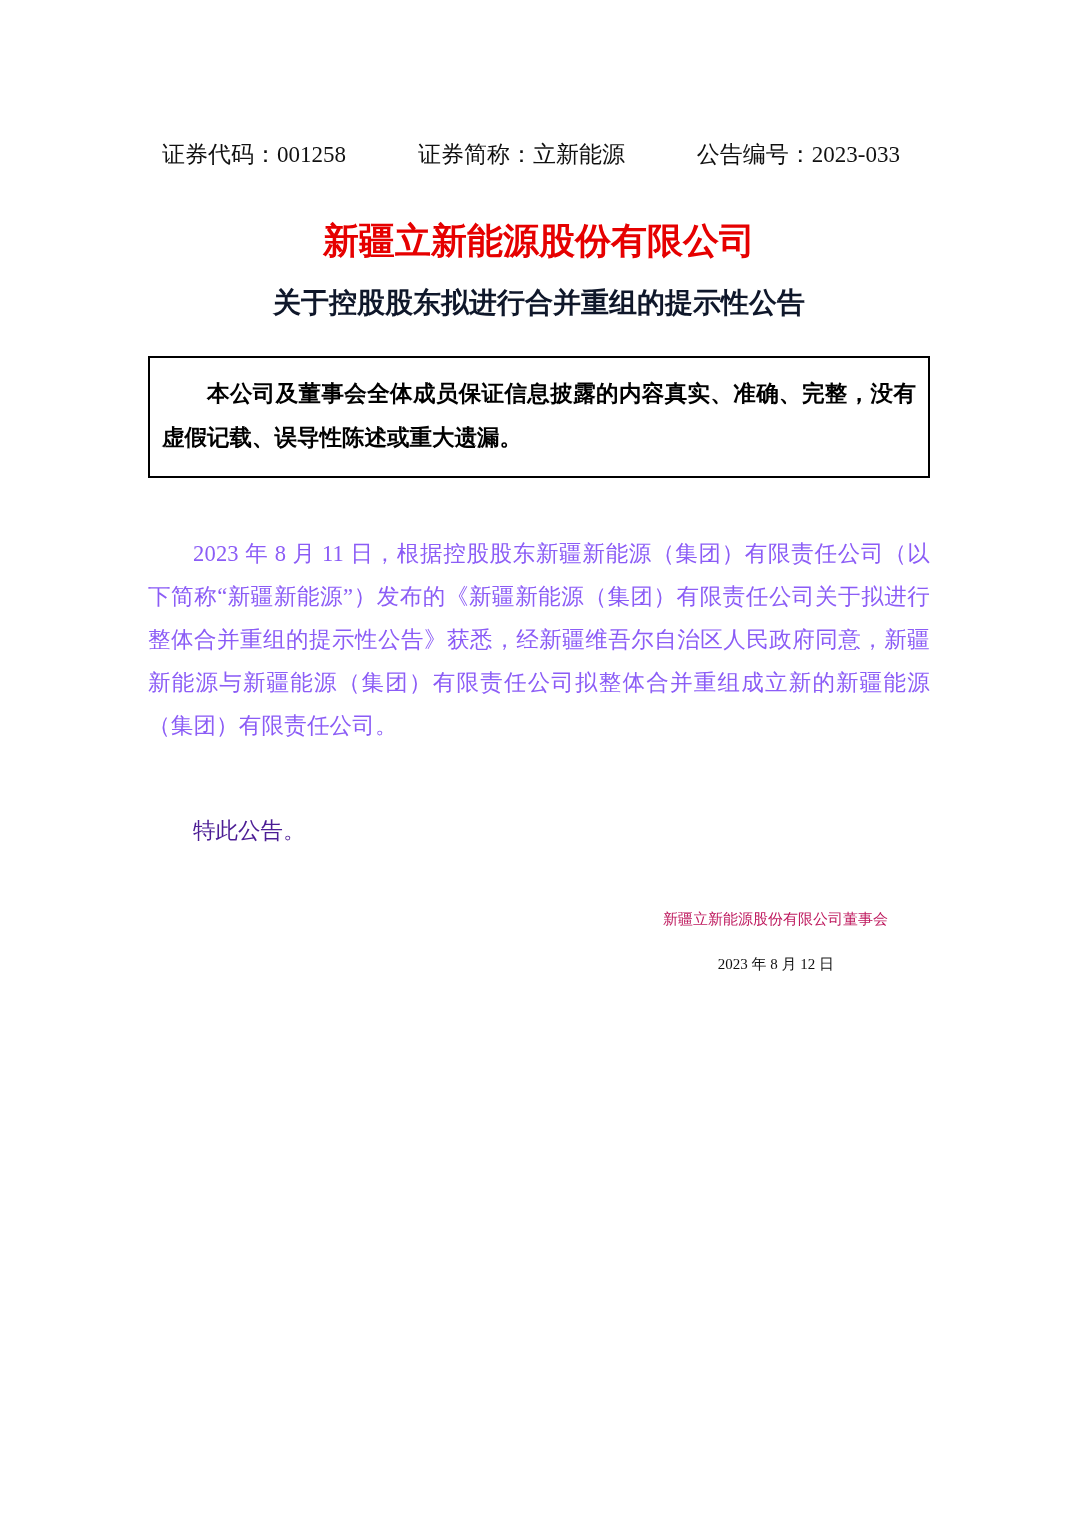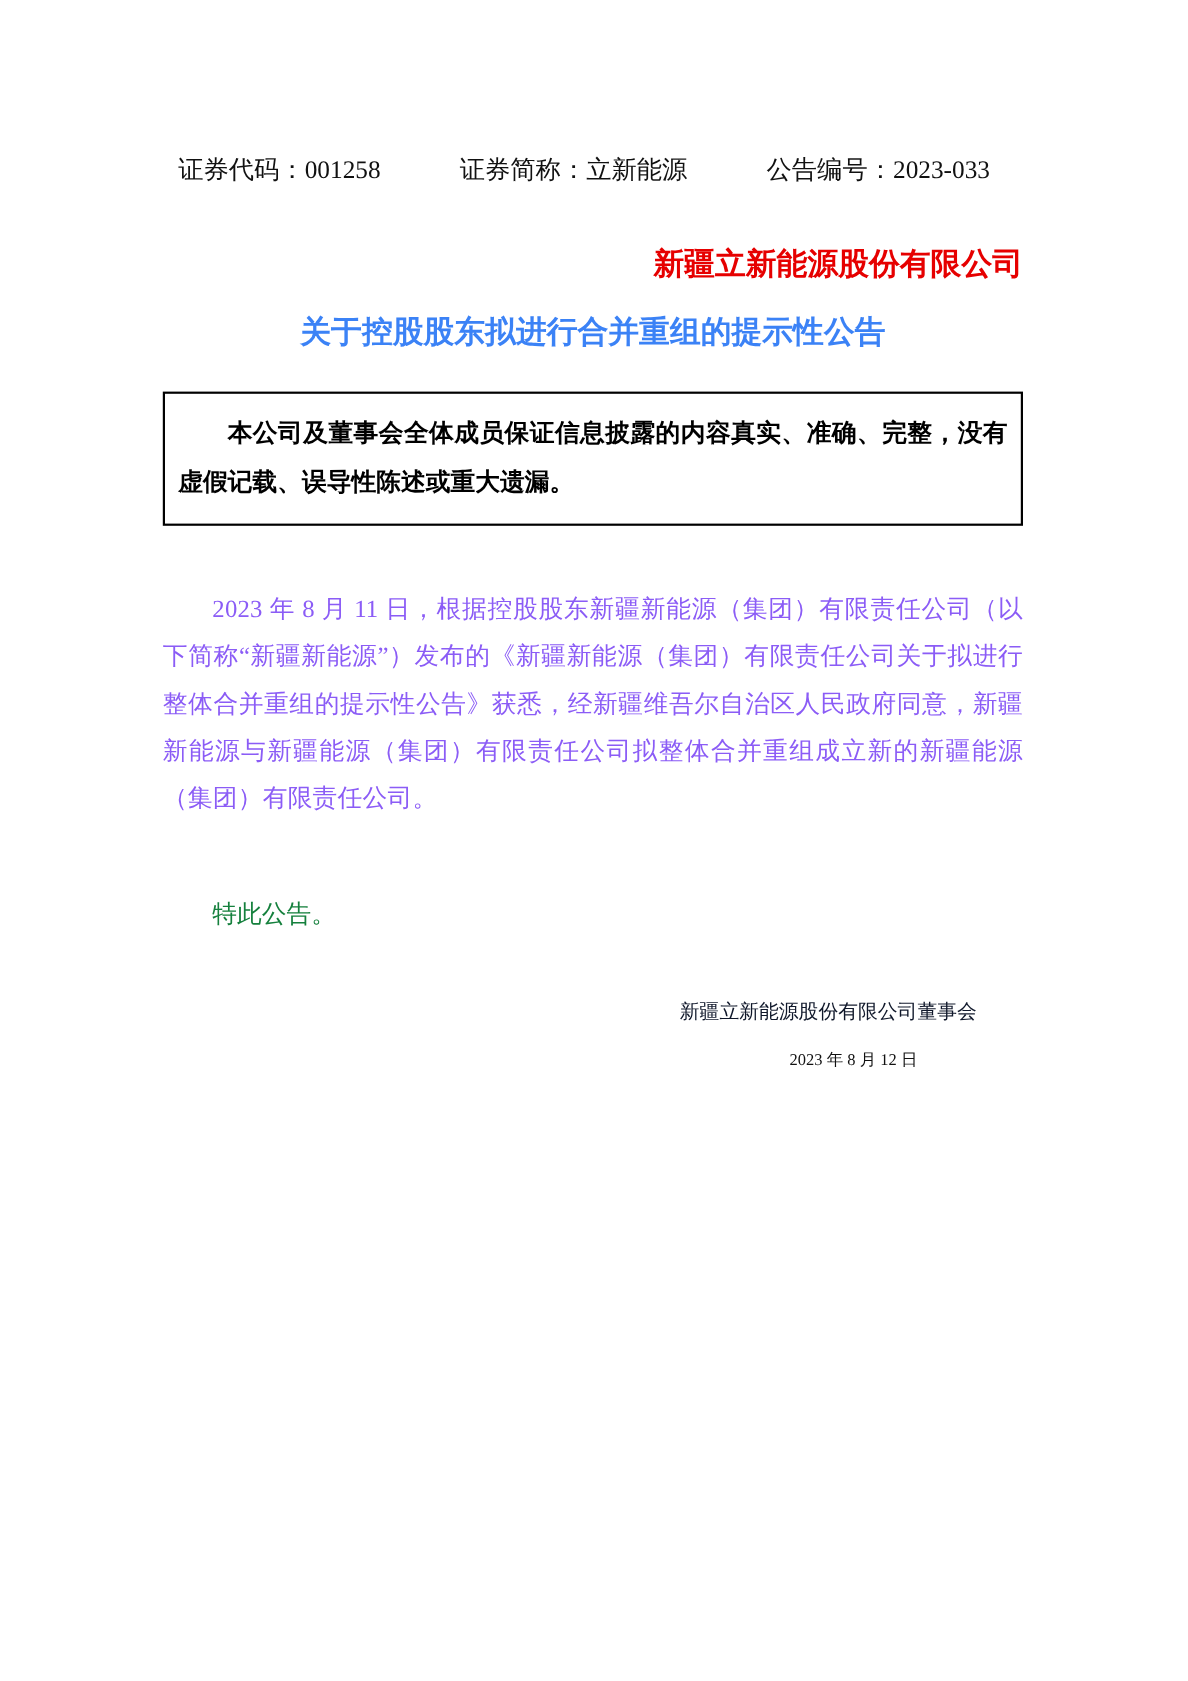--- a/index.html
+++ b/index.html
@@ -24,22 +24,22 @@
     display: flex;
     justify-content: space-between;
     padding: 0 30px 0 14px;
     margin-top: 140px;
     font-size: 23px;
     line-height: 30px;
     color: #111111;
   }
   .title-company {
     margin: 52px 0 0 0;
-    text-align: right;
-    font-size: 28px;
+    text-align: center;
+    font-size: 36px;
     line-height: 38px;
     font-weight: bold;
   }
   .title-subject {
     margin: 24px 0 0 0;
     text-align: center;
     font-size: 28px;
     line-height: 38px;
     font-weight: bold;
   }
@@ -68,29 +68,29 @@
     text-indent: 2em;
     text-align: justify;
     letter-spacing: 0.2px;
     color: #8b5cf6;
   }
   .closing-notice {
     margin: 62px 0 0 0;
     font-size: 22.5px;
     line-height: 43px;
     text-indent: 2em;
-    color: #15803d;
+    color: #4c1d95;
   }
   .signature {
     margin: 46px 0 0 0;
-    font-size: 18px;
+    font-size: 15px;
     line-height: 43px;
     text-align: right;
     padding-right: 42px;
-    color: #0f172a;
+    color: #be185d;
   }
   .sign-date {
     margin: 2px 0 0 0;
     font-size: 15px;
     line-height: 43px;
     text-align: right;
     padding-right: 96px;
     color: #111111;
   }
 </style>
@@ -100,21 +100,21 @@
 <div class="page">
   <div class="content">
 
     <div class="header-row">
       <span>证券代码：001258</span>
       <span>证券简称：立新能源</span>
       <span>公告编号：2023-033</span>
     </div>
 
     <h1 class="title-company" style="color: rgb(230, 0, 0);">新疆立新能源股份有限公司</h1>
-    <h2 class="title-subject" style="color: #3b82f6;">关于控股股东拟进行合并重组的提示性公告</h2>
+    <h2 class="title-subject" style="color: #0f172a;">关于控股股东拟进行合并重组的提示性公告</h2>
 
     <div class="statement-box">
       <p>本公司及董事会全体成员保证信息披露的内容真实、准确、完整，没有虚假记载、误导性陈述或重大遗漏。</p>
     </div>
 
     <div class="body-text">
       <p>2023 年 8 月 11 日，根据控股股东新疆新能源（集团）有限责任公司（以下简称“新疆新能源”）发布的《新疆新能源（集团）有限责任公司关于拟进行整体合并重组的提示性公告》获悉，经新疆维吾尔自治区人民政府同意，新疆新能源与新疆能源（集团）有限责任公司拟整体合并重组成立新的新疆能源（集团）有限责任公司。</p>
     </div>
 
     <p class="closing-notice">特此公告。</p>

